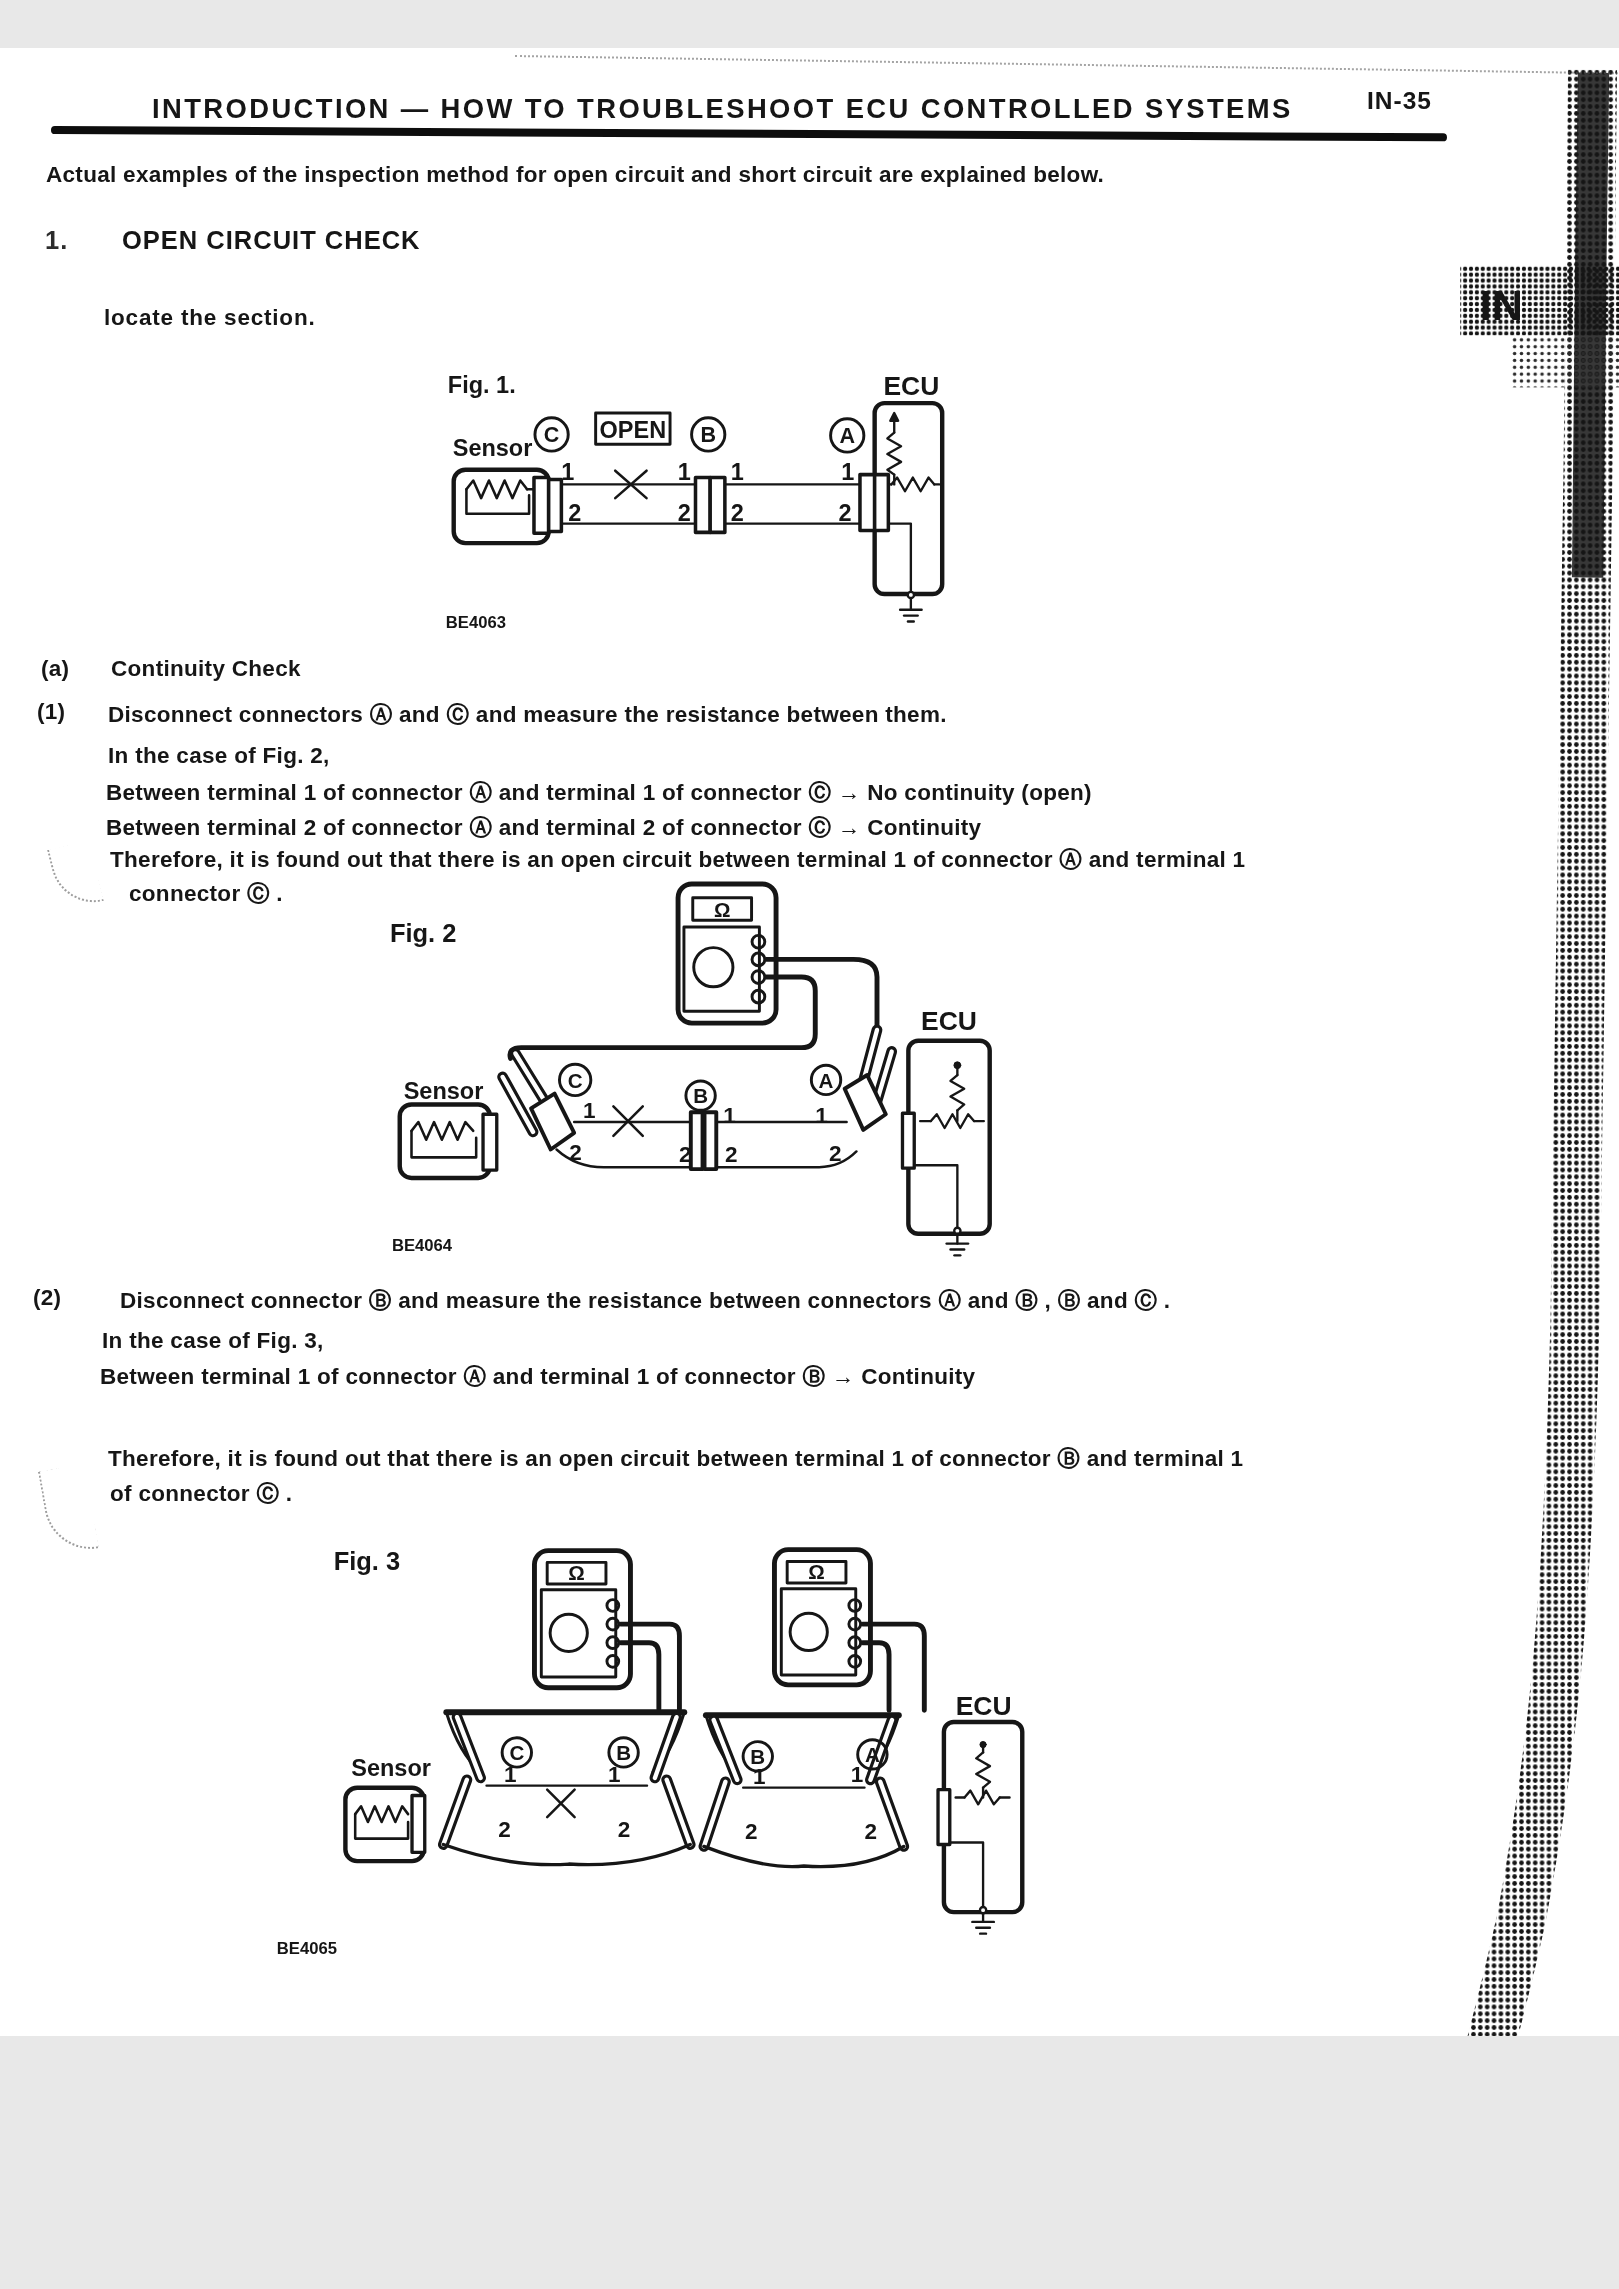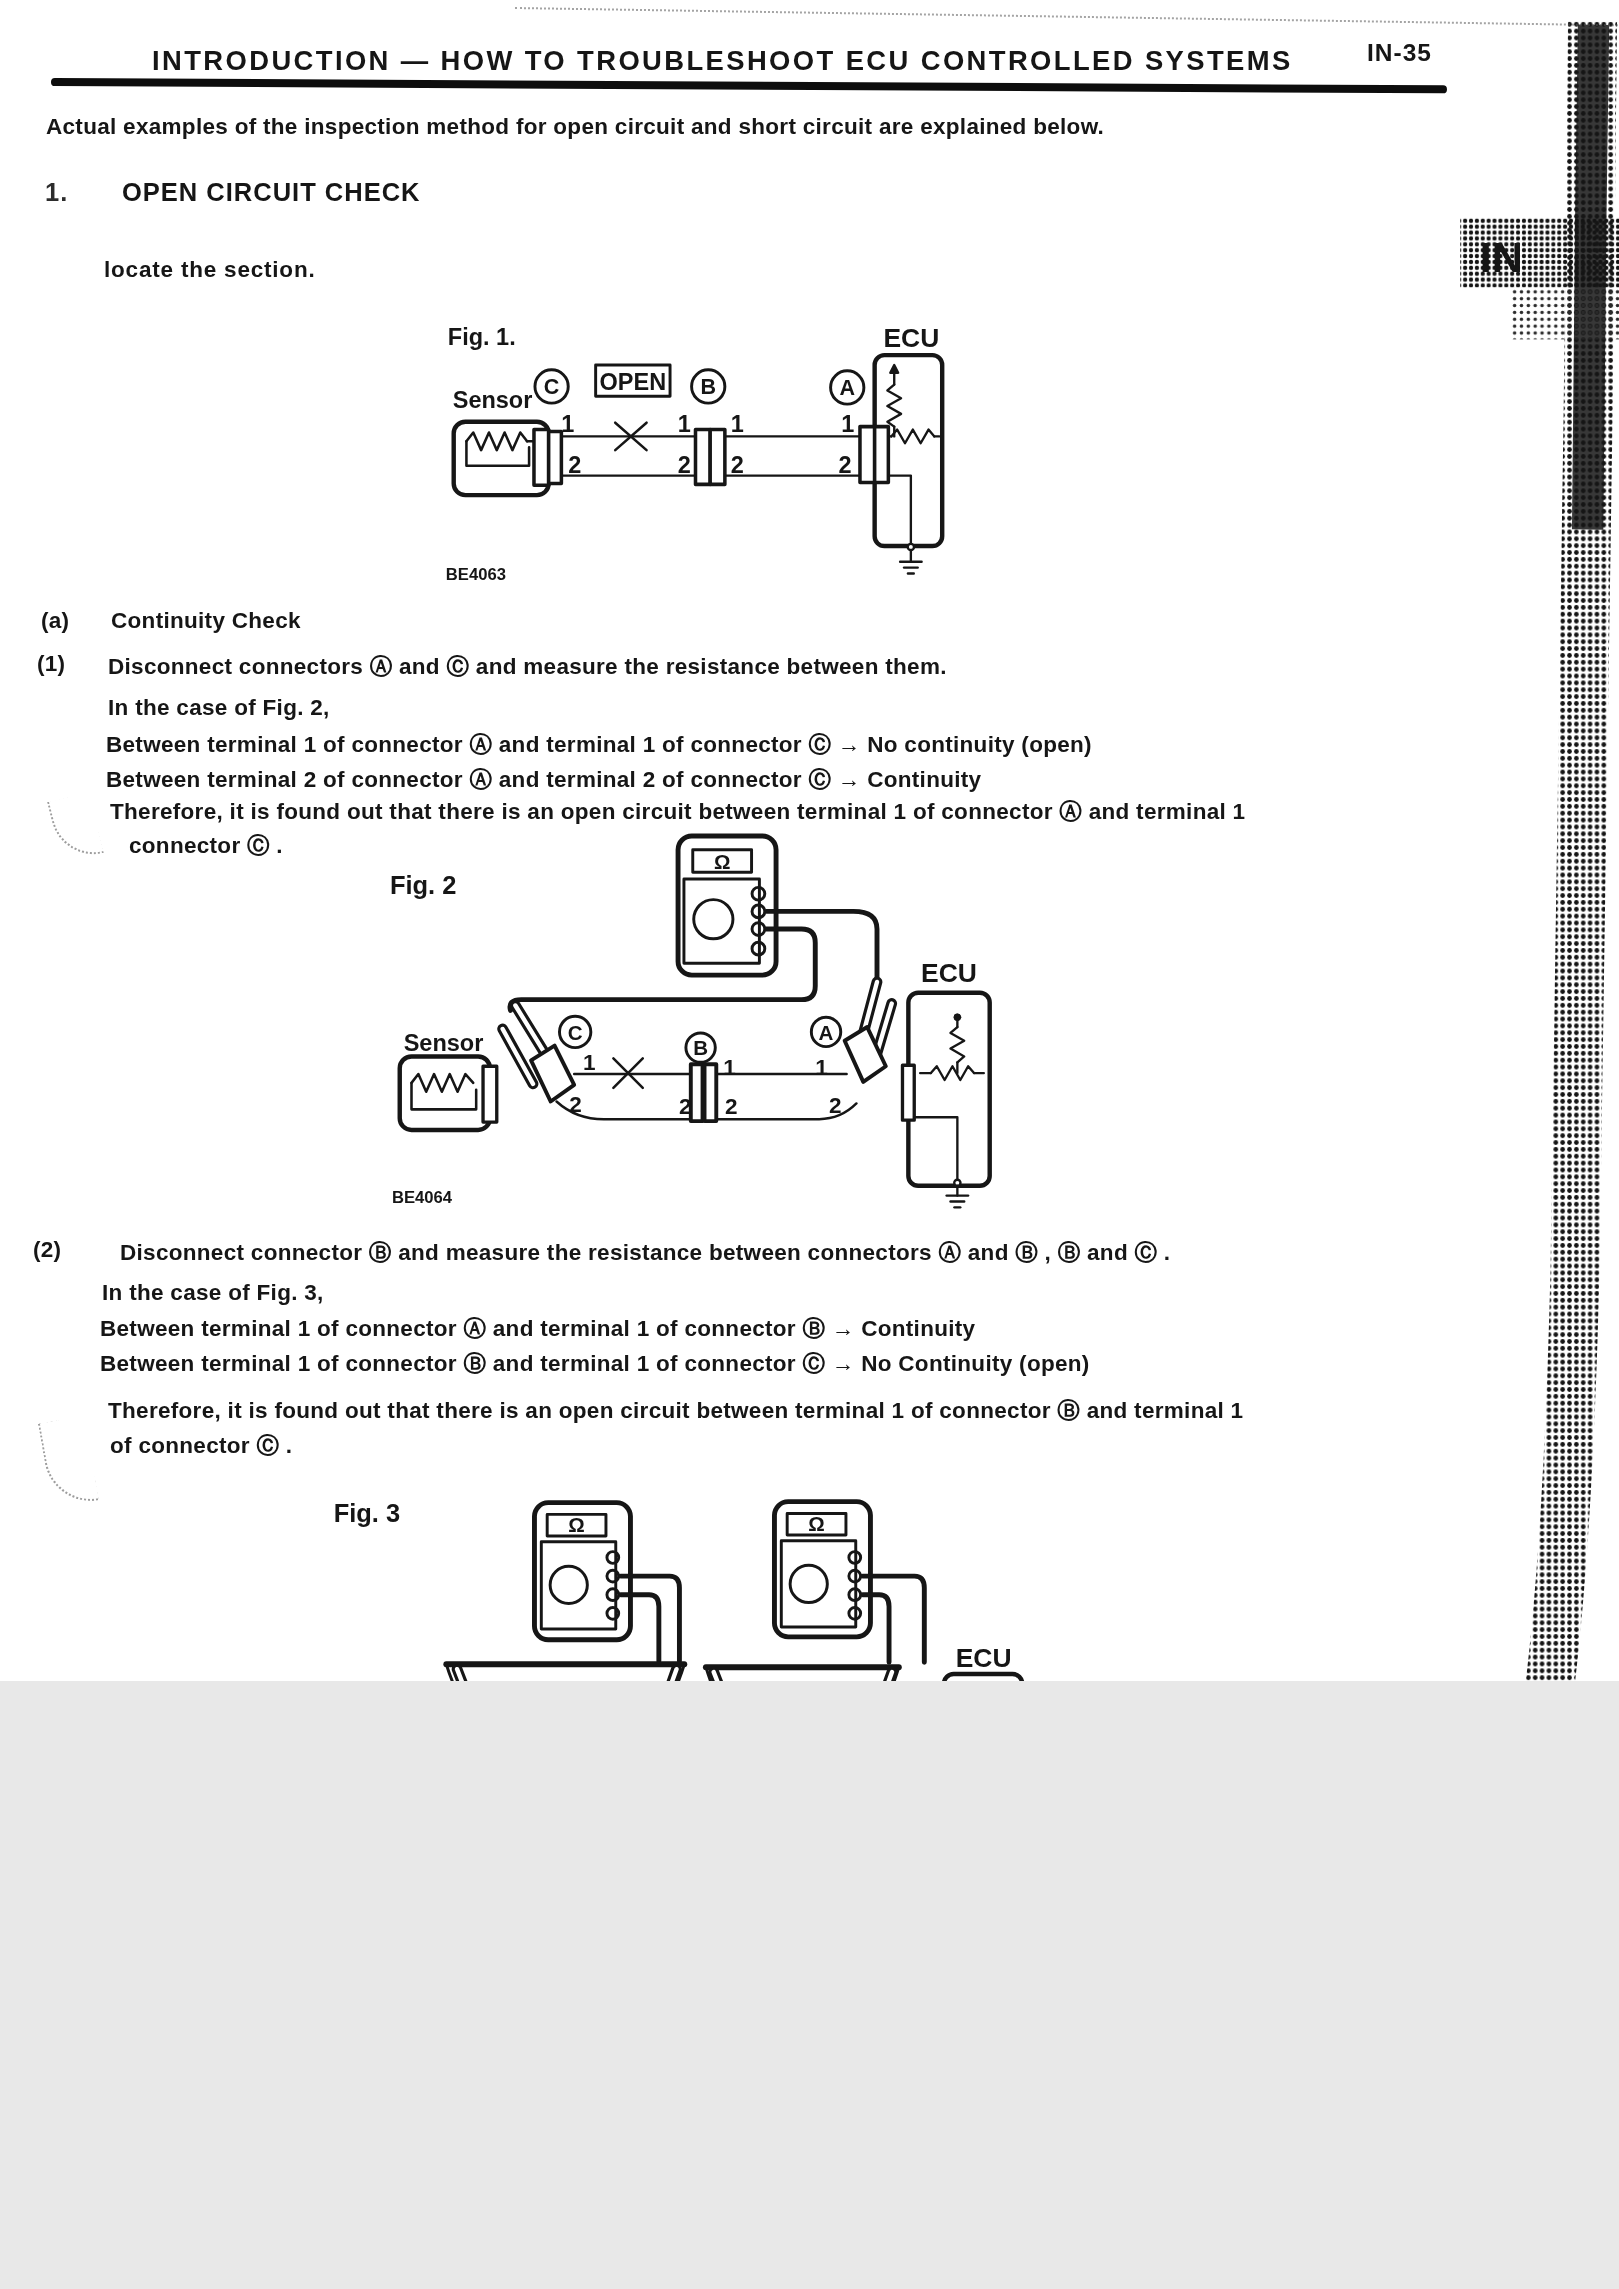--- a/index.html
+++ b/index.html
@@ -1,17 +1,17 @@
 <!DOCTYPE html>
 <html><head>
 <meta charset="utf-8">
 <style>
   html,body{margin:0;padding:0;background:#e8e8e8;}
-  .page{position:relative;width:1619px;height:1681px;background:#ffffff;
-        font-family:"Liberation Sans",sans-serif;color:#161616;overflow:hidden;}
+  .page{position:relative;width:1619px;height:1988px;background:#ffffff;
+        font-family:"Liberation Sans",sans-serif;color:#161616;overflow:hidden;margin-top:48px;}
   .t{position:absolute;font-weight:700;font-size:22.5px;letter-spacing:0.3px;
      white-space:nowrap;color:#161616;}
   .title{font-size:27.4px;letter-spacing:2.4px;}
   .pagenum{font-size:24.5px;letter-spacing:1px;}
   .h2{font-size:25.5px;letter-spacing:1px;}
   .rule{position:absolute;background:#0d0d0d;border-radius:3.9px;}
   .fig{position:absolute;}
   svg text{font-family:"Liberation Sans",sans-serif;font-weight:700;fill:#161616;}
   .artifact{position:absolute;opacity:.65;}
   .speck{position:absolute;border-top:2px dotted #5a5a5a;opacity:.55;}
@@ -212,21 +212,20 @@
       <text x="442" y="247">1</text>
         <text x="456" y="286">2</text>
     </g>
     <text x="10" y="378" font-size="17">BE4064</text>
   </svg>
 
   <div class="t" style="left:33px;top:1237px;">(2)</div>
   <div class="t" style="left:120px;top:1237px;">Disconnect connector Ⓑ and measure the resistance between connectors Ⓐ and Ⓑ , Ⓑ and Ⓒ .</div>
   <div class="t" style="left:102px;top:1280px;">In the case of Fig. 3,</div>
   <div class="t" style="left:100px;top:1313px;">Between terminal 1 of connector Ⓐ and terminal 1 of connector Ⓑ → Continuity</div>
-  <div class="t" style="left:100px;top:1348px;">Between terminal 1 of connector Ⓑ and terminal 1 of connector Ⓒ → No Continuity (open)</div>
   <div class="t" style="left:108px;top:1395px;">Therefore, it is found out that there is an open circuit between terminal 1 of connector Ⓑ and terminal 1</div>
   <div class="t" style="left:110px;top:1430px;">of connector Ⓒ .</div>
 
   <svg class="fig" style="left:265px;top:1485px;" width="774" height="431" viewBox="0 0 790 440">
     <g fill="none" stroke="#161616" stroke-linecap="round" stroke-linejoin="round">
 
       <g>
         <rect x="275" y="18" width="98" height="140" rx="14" stroke-width="5"></rect>
         <rect x="288" y="30" width="60" height="22" stroke-width="3"></rect>
         <rect x="282" y="58" width="76" height="89" stroke-width="3"></rect>

